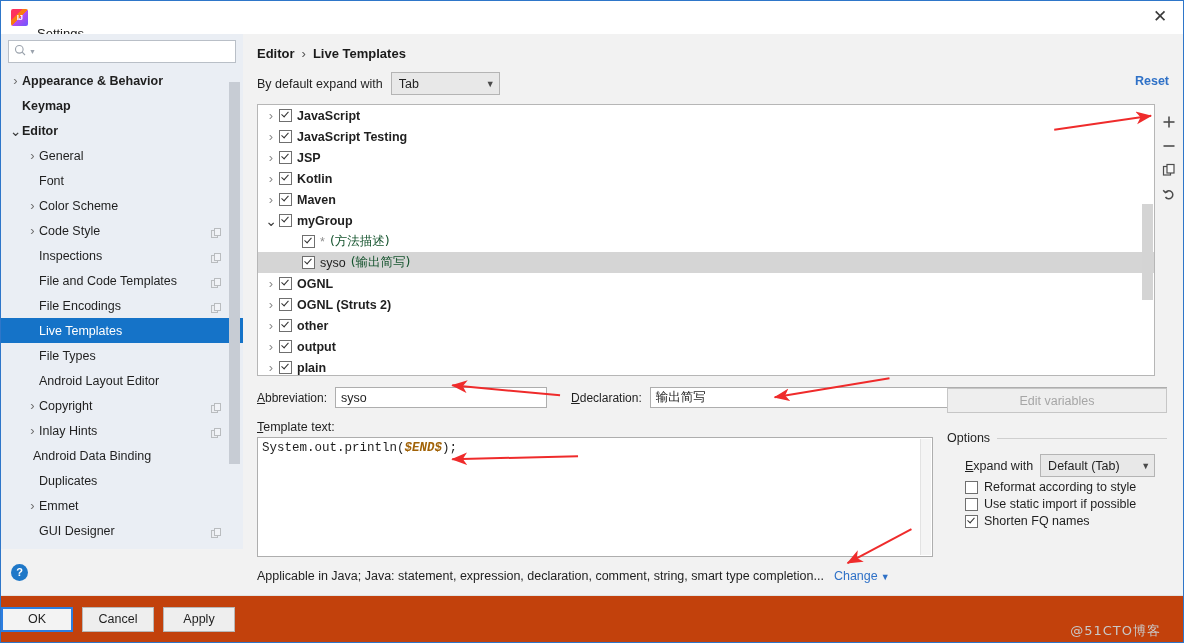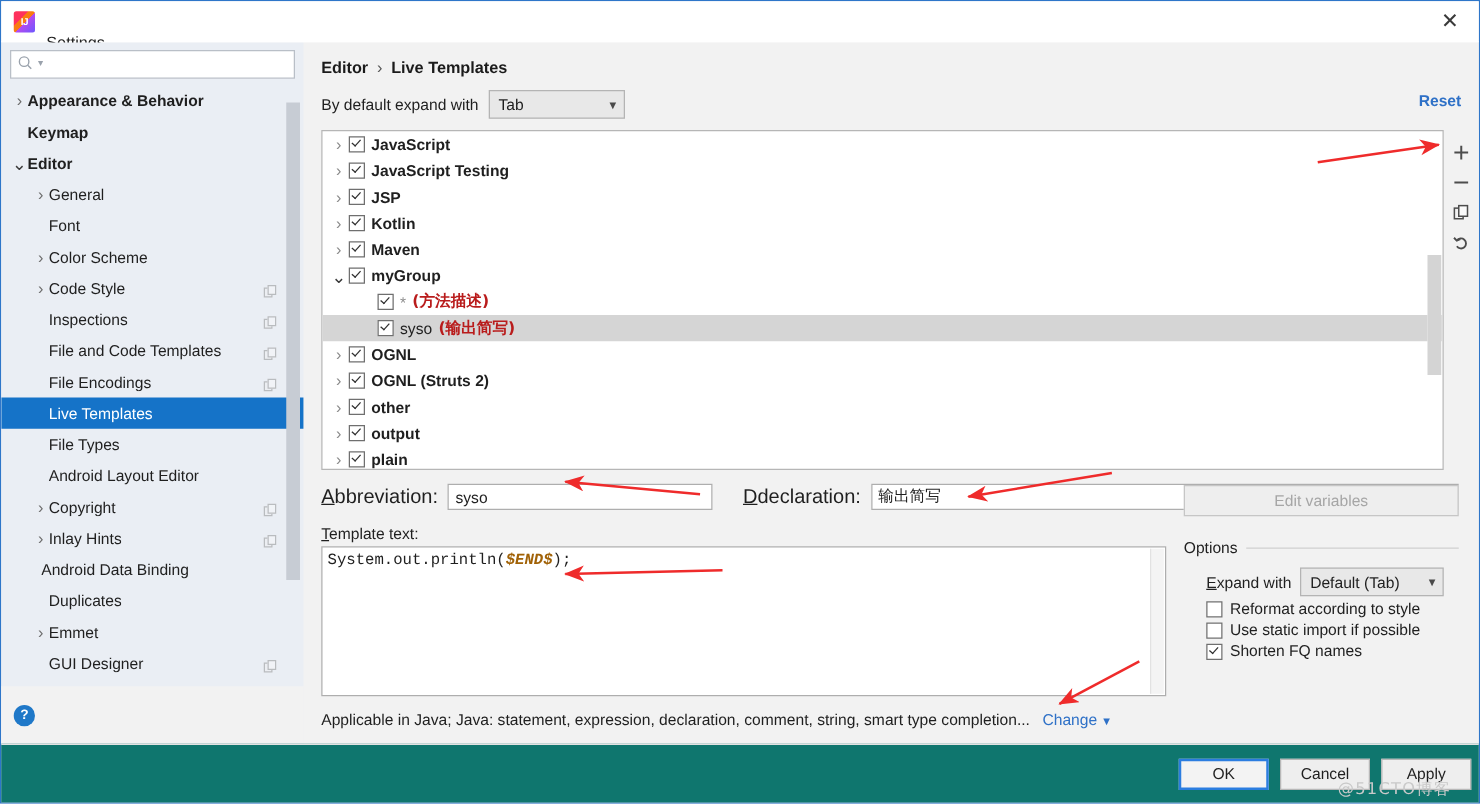--- a/index.html
+++ b/index.html
@@ -189,21 +189,21 @@
     margin-right: 5px; position: relative; flex: 0 0 auto;
   }
   .cbx.checked::after {
     content: ""; position: absolute;
     left: 3px; top: 0px; width: 3px; height: 6px;
     border: solid #303030; border-width: 0 1.4px 1.4px 0;
     transform: rotate(42deg);
   }
   .trow .name { font-weight: bold; }
   .trow.child .name { font-weight: normal; }
-  .trow .desc { color: #b91c1c; font-weight: bold; margin-left: 5px; }
+  .trow .desc { color: #14532d; font-weight: normal; margin-left: 5px; }
   .trow.dim .name { color: #8d8d8d; }
 
   .tl-sb-track {
     position: absolute; right: 1px; top: 1px;
     width: 11px; bottom: 1px; background: #ffffff;
   }
   .tl-sb-thumb {
     position: absolute; right: 0; width: 11px; background: #d4d4d4;
   }
 
@@ -217,21 +217,21 @@
     width: 24px; height: 24px;
     display: flex; align-items: center; justify-content: center;
     cursor: pointer; color: #4d4d4d;
   }
 
   
   .form-row {
     display: flex; align-items: center;
     margin: 11px 0 0 14px; padding-right: 16px;
   }
-  .flabel { font-size: 16px; color: #1f1f1f; white-space: nowrap; }
+  .flabel { font-size: 12px; color: #1f1f1f; white-space: nowrap; }
   .flabel u { text-decoration: underline; }
   .tfield {
     height: 21px; background: #ffffff;
     border: 1px solid #aeaeae;
     display: flex; align-items: center;
     padding: 0 5px; font-size: 12.5px; color: #1f1f1f;
     box-sizing: border-box;
   }
   #abbrev-field { width: 212px; margin-left: 8px; }
   #descr-field { flex: 1; margin-left: 8px; }
@@ -289,22 +289,22 @@
   .applicable-row {
     display: flex; align-items: center;
     margin: 12px 0 0 14px; font-size: 12.5px; color: #1f1f1f;
   }
   .change-link { color: #2f71c7; margin-left: 10px; cursor: pointer; }
   .change-link .chev { font-size: 9px; margin-left: 3px; }
 
   
   .footer {
     height: 46px; min-height: 46px;
-    background: #0f766e;
-    display: flex; align-items: center; justify-content: flex-end;
+    background: #c2410c;
+    display: flex; align-items: center; 
     padding-right: 6px; gap: 9px;
     border-top: 1px solid #e2e2e2;
     position: relative;
   }
   .btn {
     height: 25px; min-width: 72px;
     background: #eeeeee; border: 1px solid #b7b7b7;
     display: flex; align-items: center; justify-content: center;
     font-size: 12.5px; color: #1f1f1f; cursor: pointer;
     box-sizing: border-box;

